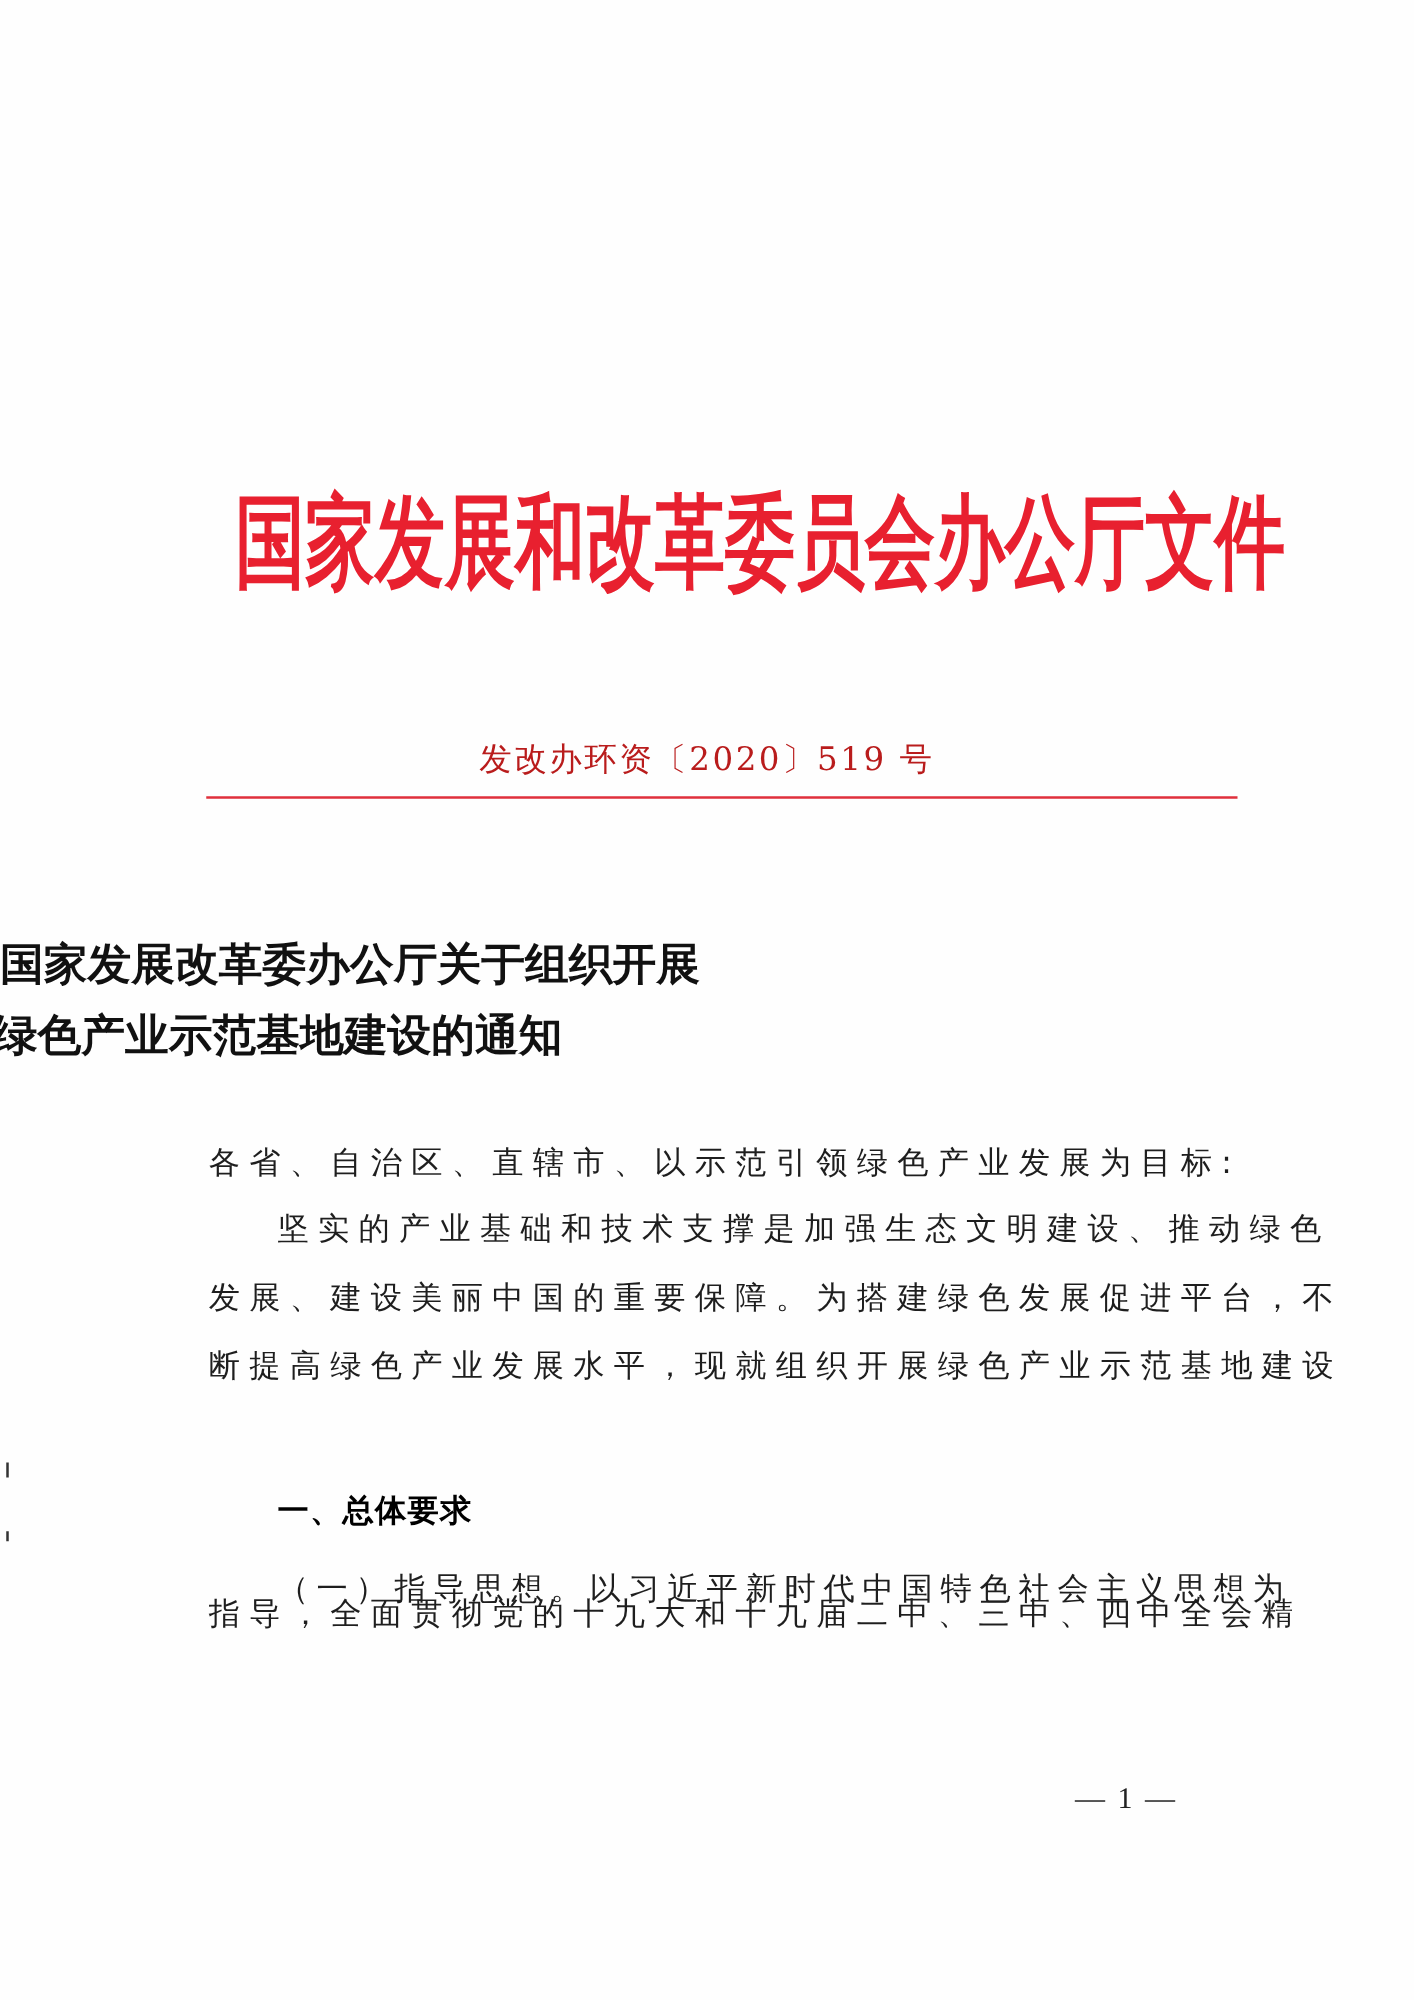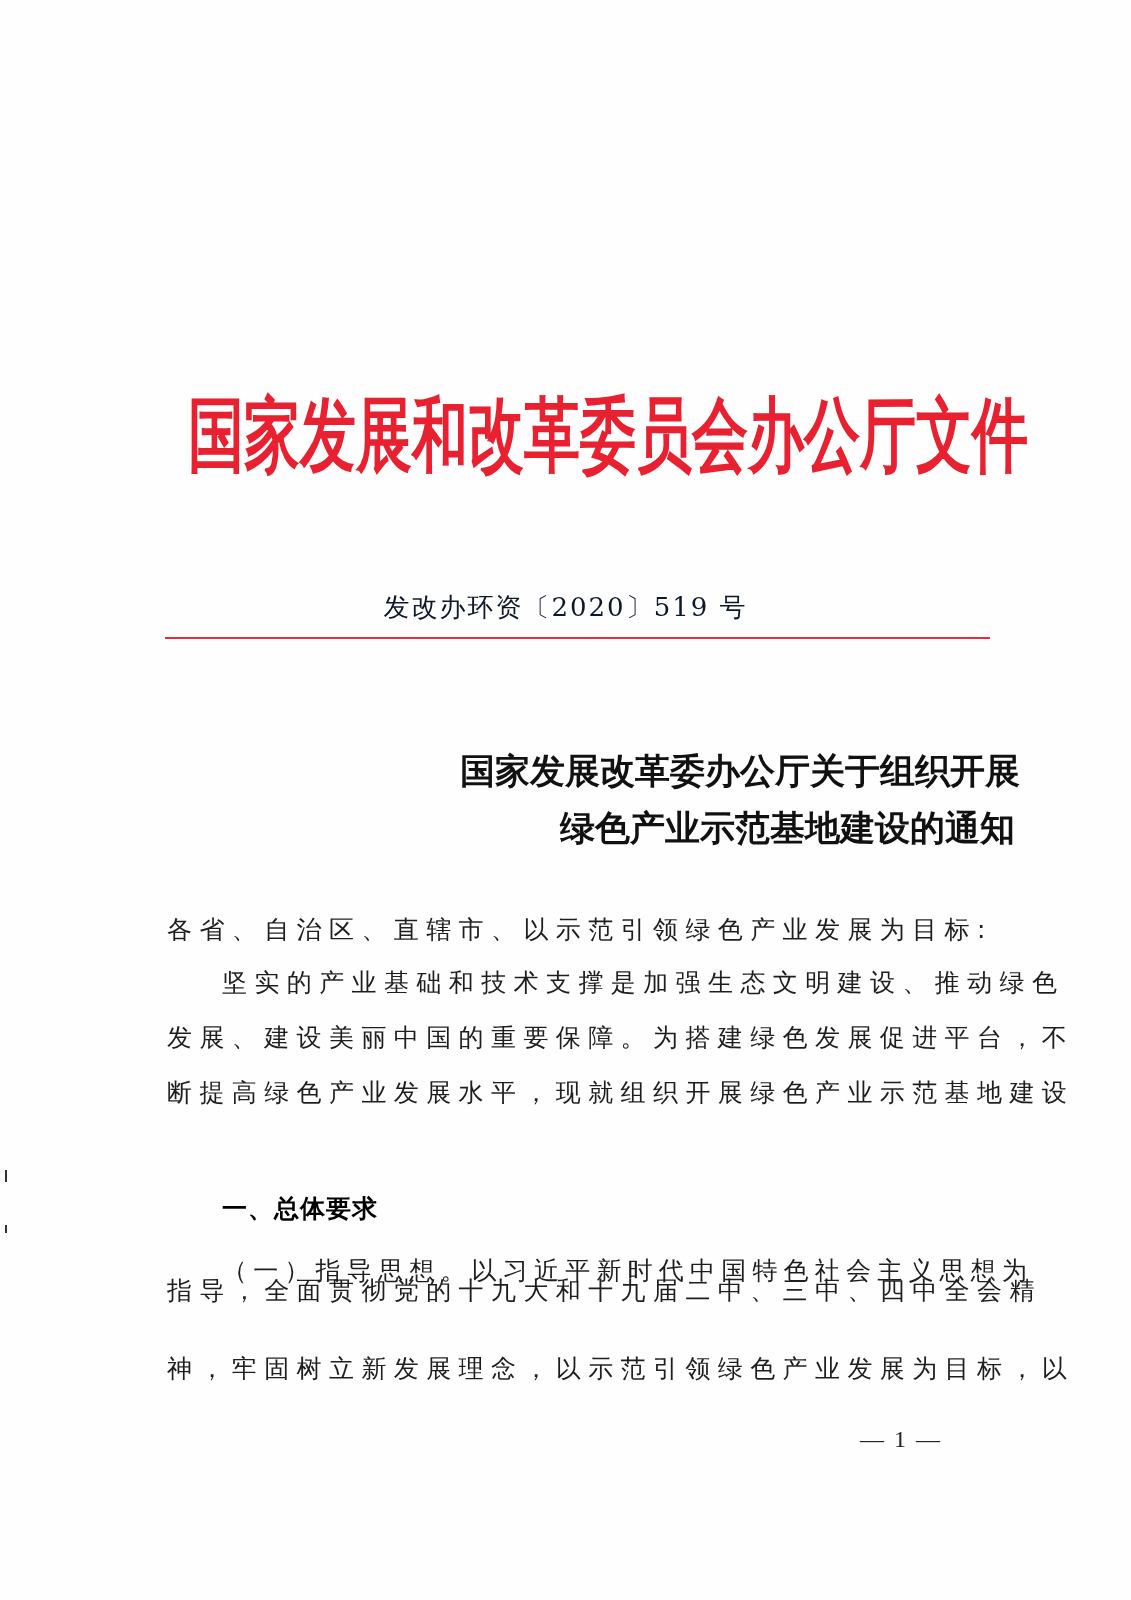--- a/index.html
+++ b/index.html
@@ -35,36 +35,36 @@
       line-height: 56px;
     }
     .doc-number {
       position: absolute;
       left: 0;
       width: 1131px;
       top: 590px;
       text-align: center;
       font-size: 26px;
       letter-spacing: 2px;
-      color: #0f172a;
+      color: #b91c1c;
       padding-left: 0px;
     }
     .red-rule {
       position: absolute;
       left: 165px;
       top: 637px;
       width: 825px;
       height: 2px;
       background: #e0303c;
     }
     .title {
       position: absolute;
       left: 0;
       width: 1020px;
-      text-align: right;
+      text-align: left;
       font-family: "DejaVu Serif", "Liberation Serif", serif;
       font-weight: bold;
       font-size: 35px;
       color: #111;
       letter-spacing: 0px;
       white-space: nowrap;
     }
     .title.l1 { top: 748px; }
     .title.l2 { top: 805px; left: -5px; }
     .body-text {
@@ -124,19 +124,18 @@
   <div class="body-text" style="top:915px;">各省、自治区、直辖市、以示范引领绿色产业发展为目标:</div>
 
   <div class="body-text" style="top:1023px;">发展、建设美丽中国的重要保障。为搭建绿色发展促进平台，不</div>
   <div class="body-text" style="top:968px; left:222px;">坚实的产业基础和技术支撑是加强生态文明建设、推动绿色</div>
   <div class="body-text" style="top:1078px;">断提高绿色产业发展水平，现就组织开展绿色产业示范基地建设</div>
 
   <div class="heading-1">一、总体要求</div>
 
   <div class="body-text" style="top:1245px; left:222px; letter-spacing:6.2px;margin-top:11px;">（一）指导思想。以习近平新时代中国特色社会主义思想为</div>
   <div class="body-text" style="top:1256px;margin-top:20px;">指导，全面贯彻党的十九大和十九届二中、三中、四中全会精</div>
-  <div class="body-text" style="top:1354px;">神，牢固树立新发展理念，以示范引领绿色产业发展为目标，以</div>
 
   <div class="page-number">— 1 —</div>
 
   <div class="margin-mark" style="top:1170px;"></div>
   <div class="margin-mark" style="top:1225px; height:8px;"></div>
 </div>
 
 </body></html>

